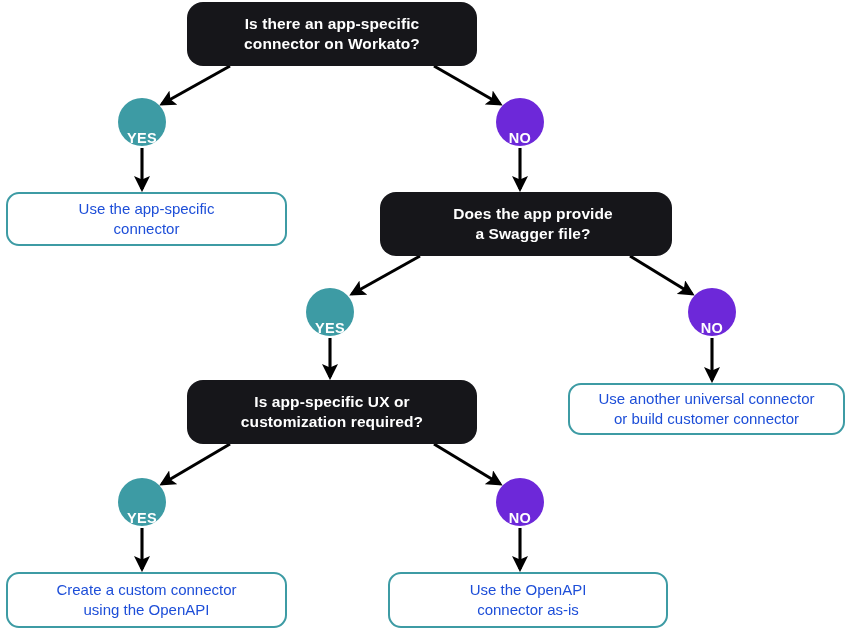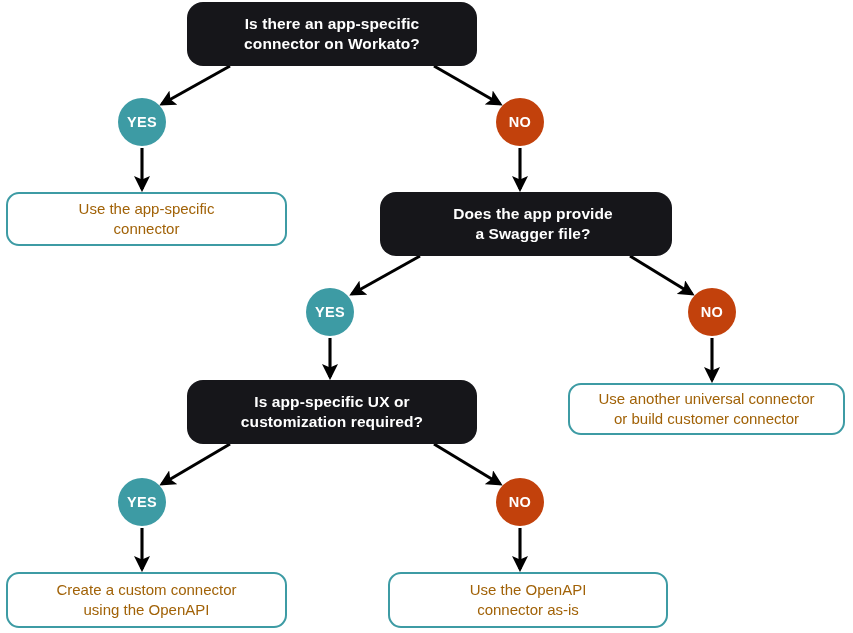--- a/index.html
+++ b/index.html
@@ -41,37 +41,38 @@
     color: #ffffff;
     border-radius: 16px;
     font-size: 15.5px;
     font-weight: bold;
     line-height: 1.32;
     letter-spacing: 0.1px;
     padding: 4px 14px;
   }
   .outcome {
     background: #ffffff;
-    color: #a16207;
+    color: #1d4ed8;
     border: 2.5px solid #3d9ba4;
     border-radius: 13px;
     font-size: 15px;
     font-weight: normal;
     line-height: 1.34;
     padding: 4px 12px;
   }
   .circle {
     border-radius: 50%;
     color: #ffffff;
     font-size: 14.5px;
     font-weight: bold;
     letter-spacing: 0.3px;
+    align-items: flex-end;
   }
   .circle-yes { background: #3d9ba4; }
-  .circle-no  { background: #c2410c; }
+  .circle-no  { background: #6d28d9; }
   .nodetext { display: block; white-space: pre-line; }
 </style>
 </head>
 <body>
 
 <div id="canvas">
 
   <svg class="edges" viewBox="0 0 853 633" xmlns="http://www.w3.org/2000/svg">
     <defs>
       <marker id="arrowhead" markerWidth="5.2" markerHeight="5.2" refX="4.2" refY="2.6" orient="auto" markerUnits="strokeWidth">

